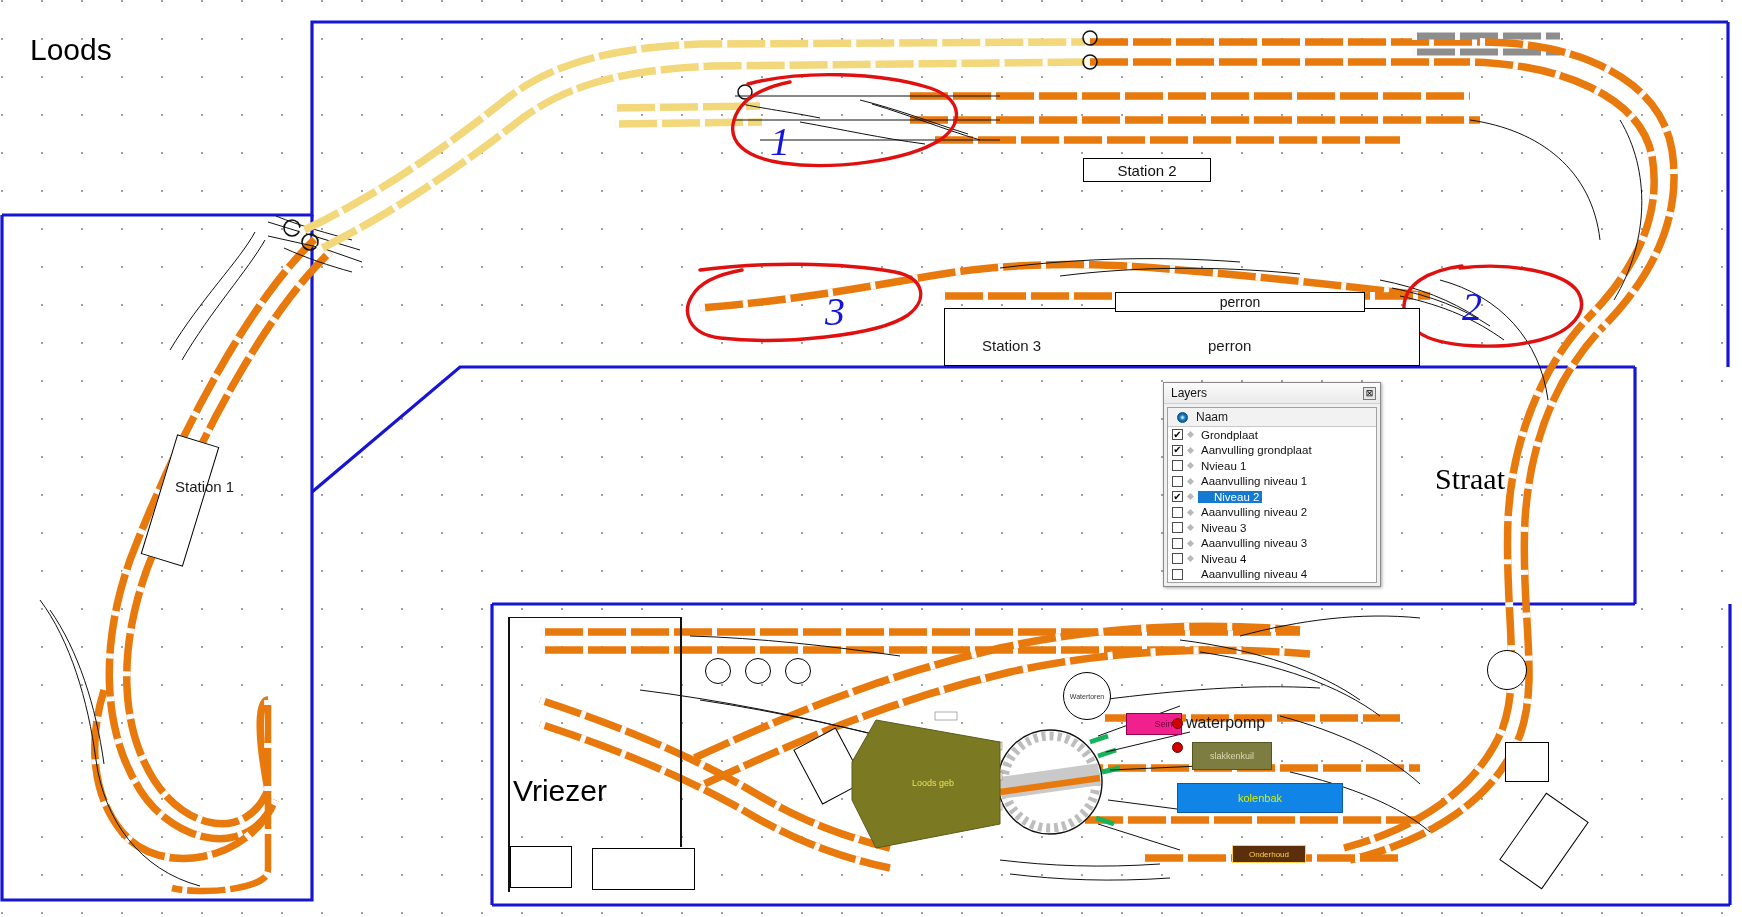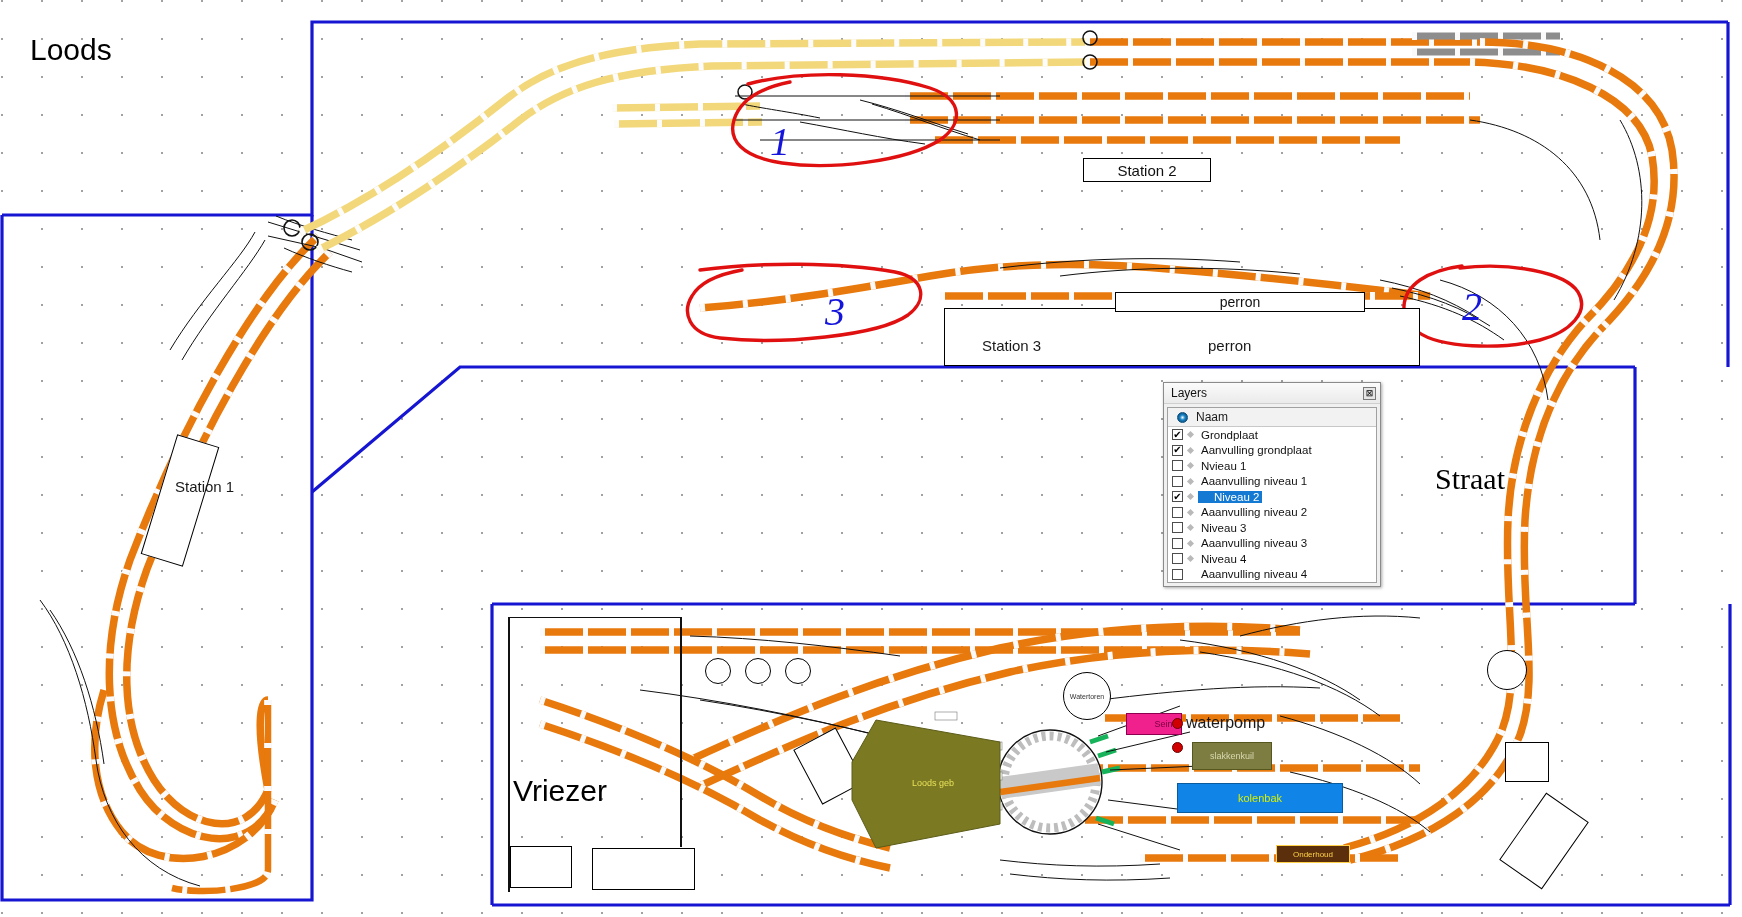--- a/index.html
+++ b/index.html
@@ -469,21 +469,21 @@
   <div class="dot-marker" style="left:1172px; top:742px;"></div>
 
   <div class="scenery" style="left:1192px; top:742px; width:80px; height:28px; background:#7d7d42; border:1px solid #56561f; color:#d8d8b0;">
     <span>slakkenkuil</span>
   </div>
 
   <div class="scenery" style="left:1177px; top:783px; width:166px; height:30px; background:#1184e8; border:1px solid #0a5a9e; color:#d8f000; font-size:11px;">
     <span>kolenbak</span>
   </div>
 
-  <div class="scenery" style="left:1232px; top:845px; width:74px; height:18px; background:#5b2f0b; border:1px solid #ffd24a; color:#ffd24a; font-size:8px;margin-left:44px;">
+  <div class="scenery" style="left:1232px; top:845px; width:74px; height:18px; background:#5b2f0b; border:1px solid #ffd24a; color:#ffd24a; font-size:8px;">
     <span>Onderhoud</span>
   </div>
 
   <div class="anno-number" style="left:770px; top:118px;">1</div>
   <div class="anno-number" style="left:825px; top:288px;">3</div>
   <div class="anno-number" style="left:1462px; top:283px;">2</div>
 
   <div id="layers-dialog">
     <div id="layers-titlebar">
       <span id="layers-title">Layers</span>

